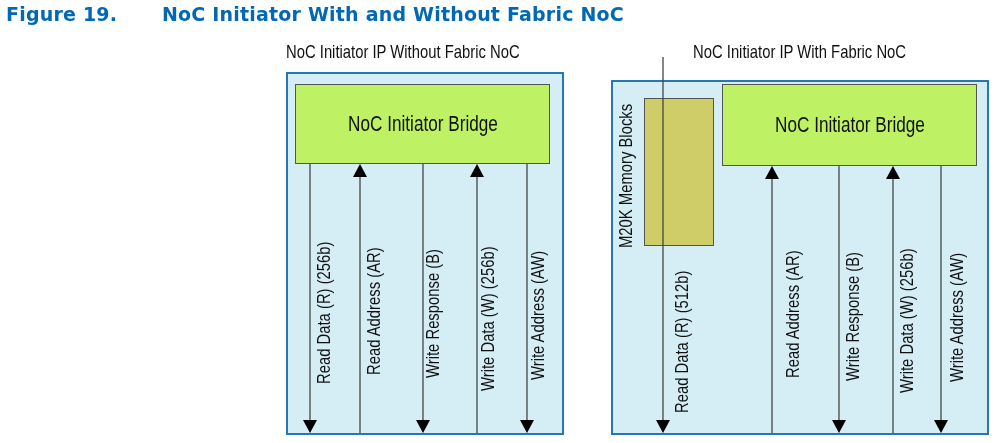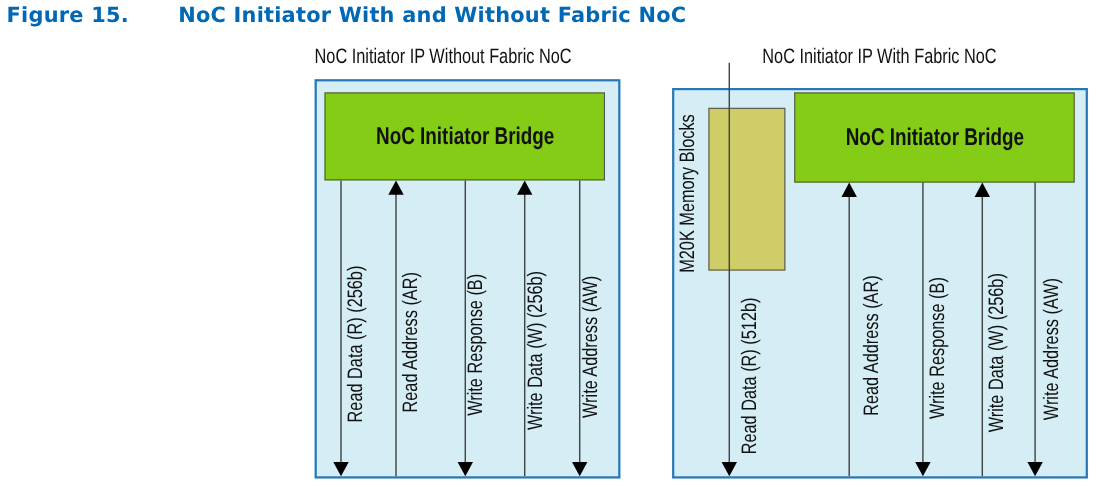--- a/index.html
+++ b/index.html
@@ -1,31 +1,31 @@
 <!DOCTYPE html>
 <html><head>
 <meta charset="utf-8">
 <style>
   html, body { margin:0; padding:0; background:#ffffff; }
   body { width:999px; height:443px; position:relative; overflow:hidden; font-family:"Liberation Sans", sans-serif; }
   .fig-title { position:absolute; left:6px; top:3px; font-family:"DejaVu Sans", sans-serif; font-weight:bold; font-size:19px; color:#0068b5; white-space:nowrap; letter-spacing:0.2px; }
   .fig-title .num { display:inline-block; width:156px; }
   .panel-title { position:absolute; top:41px; font-family:"Liberation Sans", sans-serif; font-size:19px; color:#111; transform:scaleX(0.78); transform-origin:left top; white-space:nowrap; }
   .outer { position:absolute; background:#d5edf4; border:2px solid #2777b6; box-sizing:border-box; }
-  .bridge { position:absolute; background:#84cc16; border:1.5px solid #555; box-sizing:border-box; display:flex; align-items:center; justify-content:center;font-weight:bold; }
+  .bridge { position:absolute; background:#bef264; border:1.5px solid #555; box-sizing:border-box; display:flex; align-items:center; justify-content:center; }
   .bridge span { font-size:22px; color:#111; transform:scaleX(0.78); white-space:nowrap; }
   .mem { position:absolute; background:#cfcd67; border:1.5px solid #555; box-sizing:border-box; }
   .vlabel { position:absolute; font-size:19px; color:#111; white-space:nowrap; transform-origin:left top; }
   svg.lines { position:absolute; left:0; top:0; width:999px; height:443px; pointer-events:none; }
 </style>
 </head>
 <body>
 
 <div class="fig-title">
-  <span class="num">Figure 15.</span><span>NoC Initiator With and Without Fabric NoC</span>
+  <span class="num">Figure 19.</span><span>NoC Initiator With and Without Fabric NoC</span>
 </div>
 
 <div class="panel-title" style="left:286px;">NoC Initiator IP Without Fabric NoC</div>
 <div class="outer" style="left:286px; top:72px; width:278px; height:363px;"></div>
 <div class="bridge" style="left:295px; top:84px; width:255px; height:80px;">
   <span>NoC Initiator Bridge</span>
 </div>
 
 <div class="panel-title" style="left:693px;">NoC Initiator IP With Fabric NoC</div>
 <div class="outer" style="left:611px; top:80px; width:378px; height:355px;"></div>

